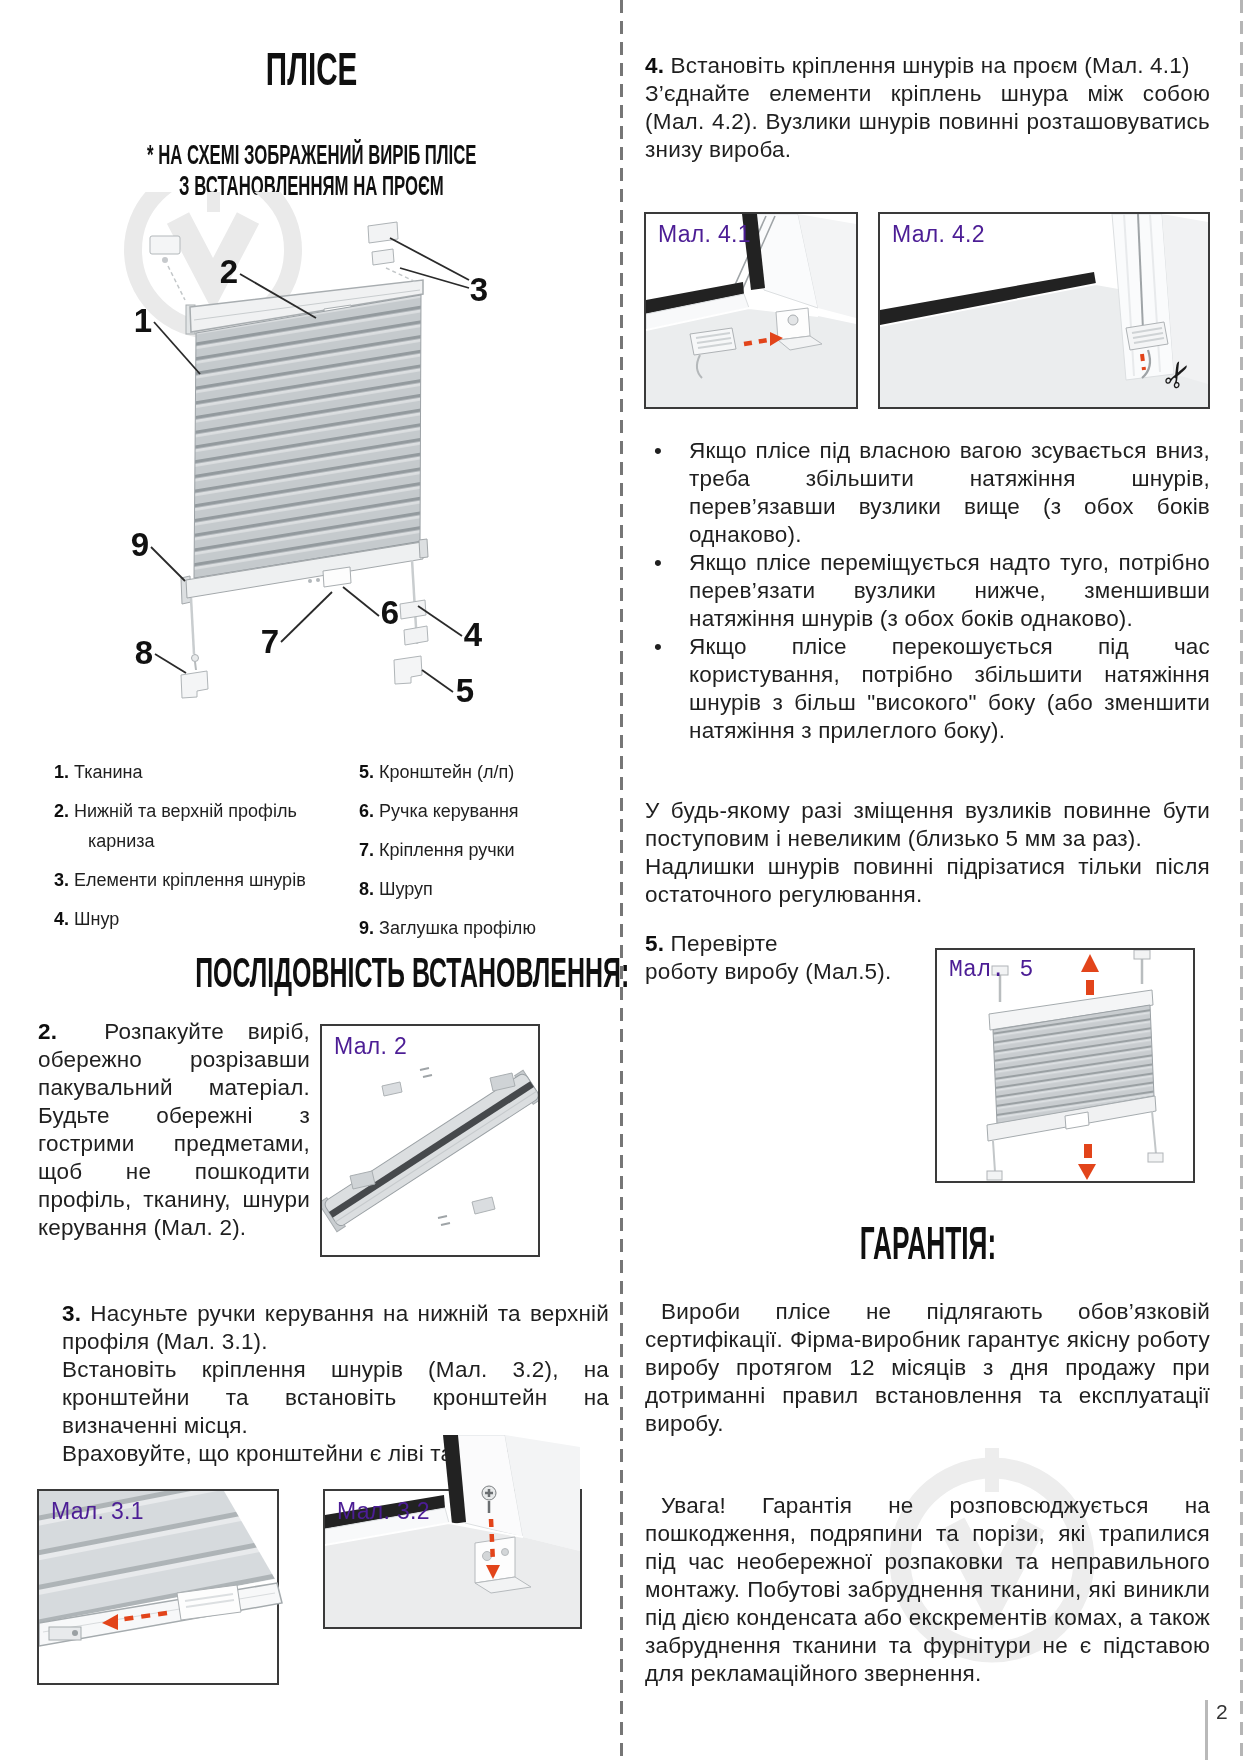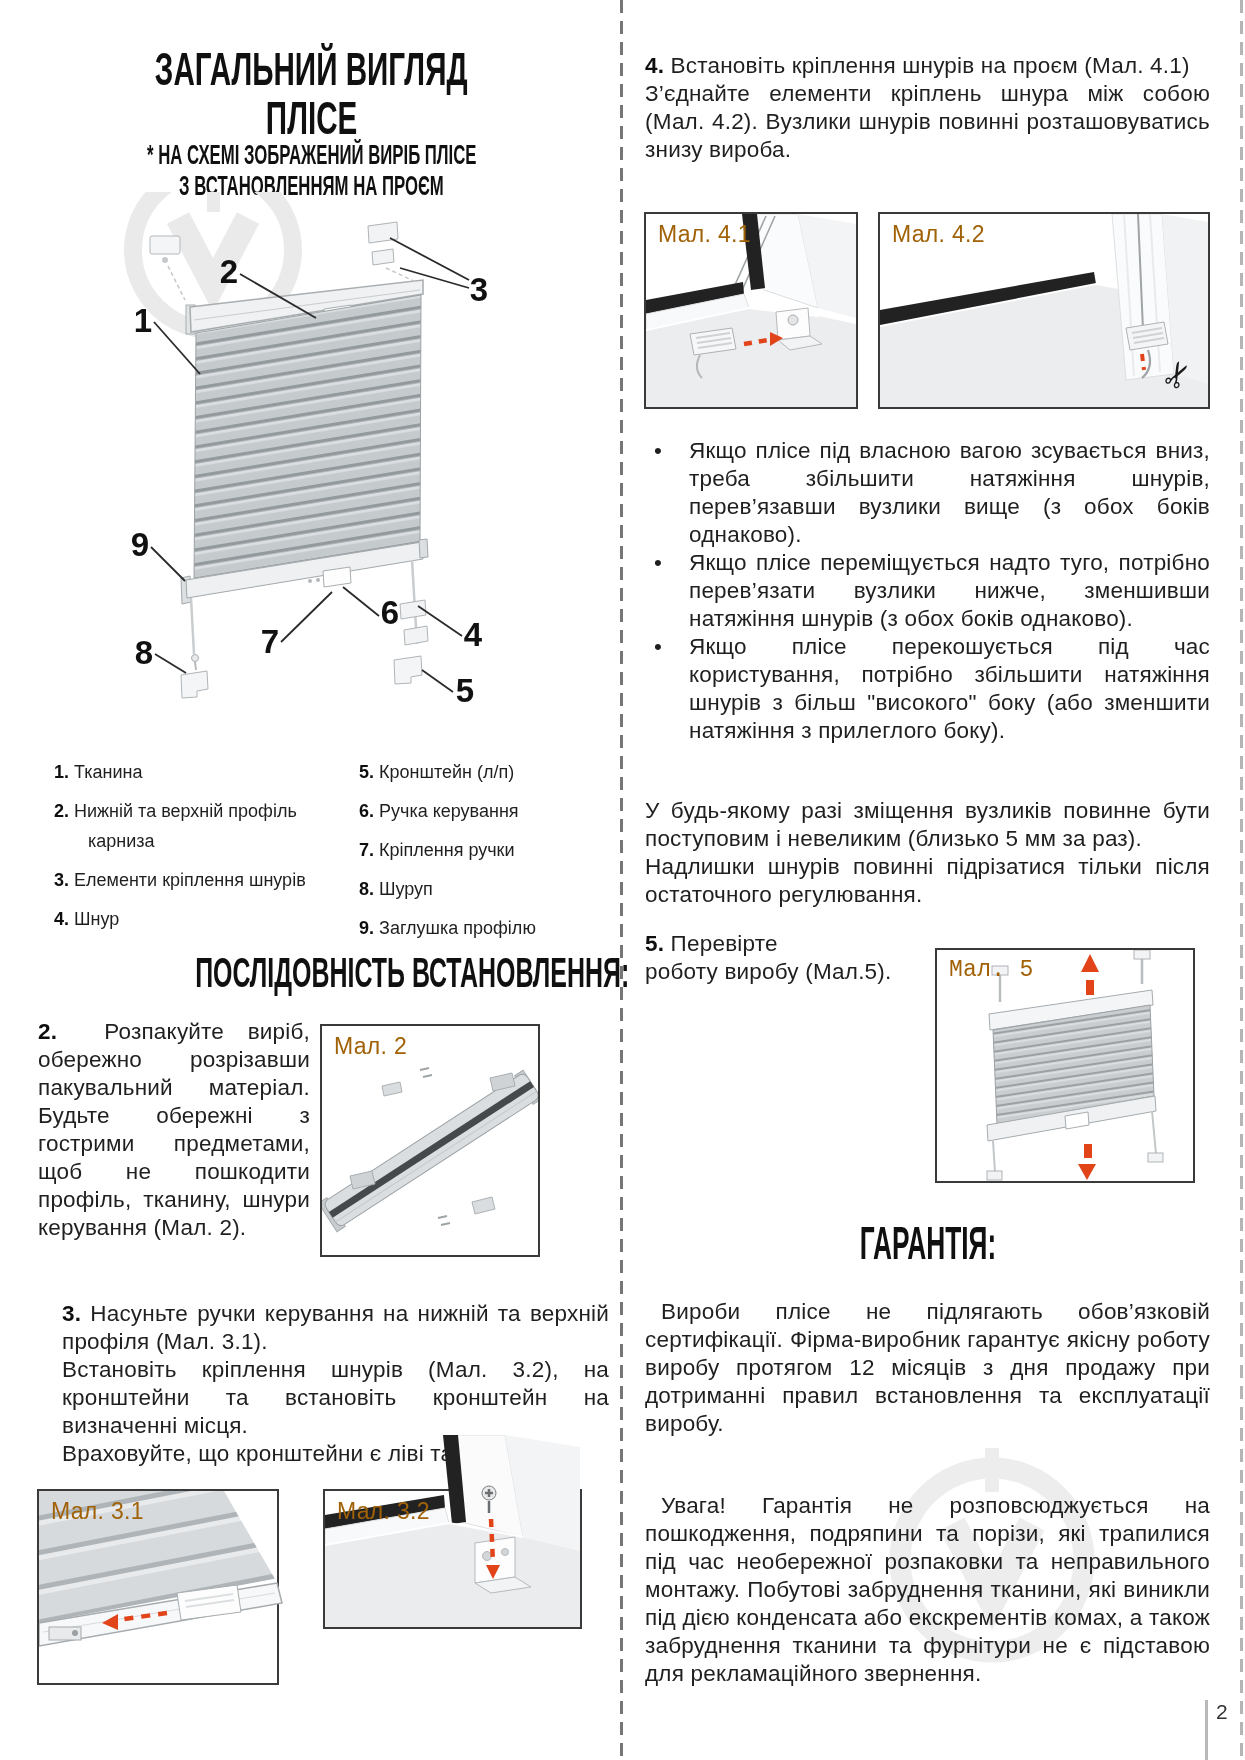--- a/index.html
+++ b/index.html
@@ -25,40 +25,39 @@
   
   .body-text{font-size:22.5px;line-height:28px;letter-spacing:.2px;text-align:justify;}
   .preline{white-space:pre-line;}
   .stepnum{font-weight:bold;color:#0e0e0e;}
   .indent{text-indent:16px;}
   
   .leg-row{font-size:18px;line-height:30px;padding-left:34px;text-indent:-34px;margin:9px;}
   .leg-row b{color:#0e0e0e;}
   
   .figbox{border:2px solid #3a3a3a;background:#fff;box-sizing:border-box;z-index:2;}
-  .figlabel{position:absolute;top:7px;left:12px;font-size:23px;color:#a16207;letter-spacing:.3px;z-index:3;}
+  .figlabel{position:absolute;top:7px;left:12px;font-size:23px;color:#4c1d95;letter-spacing:.3px;z-index:3;}
   .figbox svg{position:absolute;left:0;bottom:0;}
   
   .bullet{display:flex;}
   .bullet .dot{width:44px;padding-left:9px;box-sizing:border-box;font-size:22.5px;line-height:28px;}
   .bullet .btxt{flex:1;}
   
   .pagenum{font-size:21px;color:#333;}
   .z1{z-index:1;}
   .z0{z-index:0;}
 </style>
 </head>
 <body>
 
 <div class="abs vdash" style="left:620px;top:0;height:1760px;"></div>
 
 <div class="abs vdash light" style="left:1240px;top:0;height:1760px;"></div>
 
 <div class="abs chead z1" style="left:38px;top:44px;width:547px;">
-  <div class="title-line"><span class="cx" style="--sx:.63">ЗАГАЛЬНИЙ ВИГЛЯД</span></div>
   <div class="title-line"><span class="cx" style="--sx:.63">ПЛІСЕ</span></div>
 </div>
 
 <div class="abs chead z1" style="left:38px;top:140px;width:547px;">
   <div class="subtitle-line"><span class="cx" style="--sx:.62">* НА СХЕМІ ЗОБРАЖЕНИЙ ВИРІБ ПЛІСЕ</span></div>
   <div class="subtitle-line"><span class="cx" style="--sx:.62">З ВСТАНОВЛЕННЯМ НА ПРОЄМ</span></div>
 </div>
 
 <div class="abs z1" style="left:38px;top:192px;width:547px;height:556px;">
 <svg width="547" height="556" viewBox="0 0 547 556" xmlns="http://www.w3.org/2000/svg">

